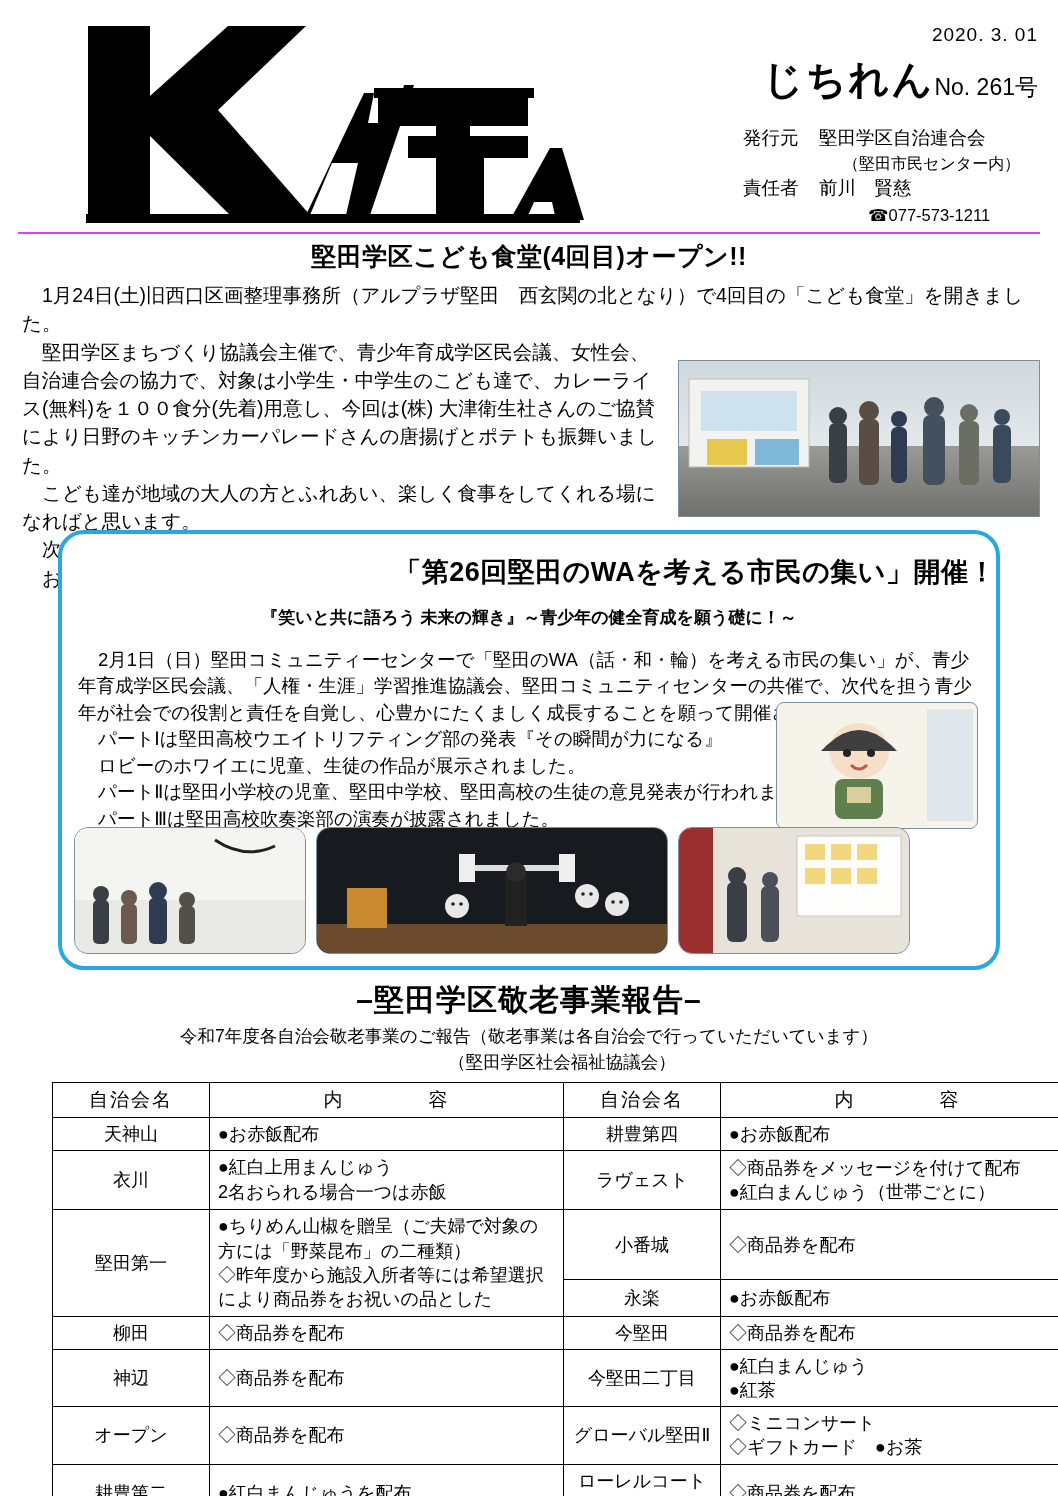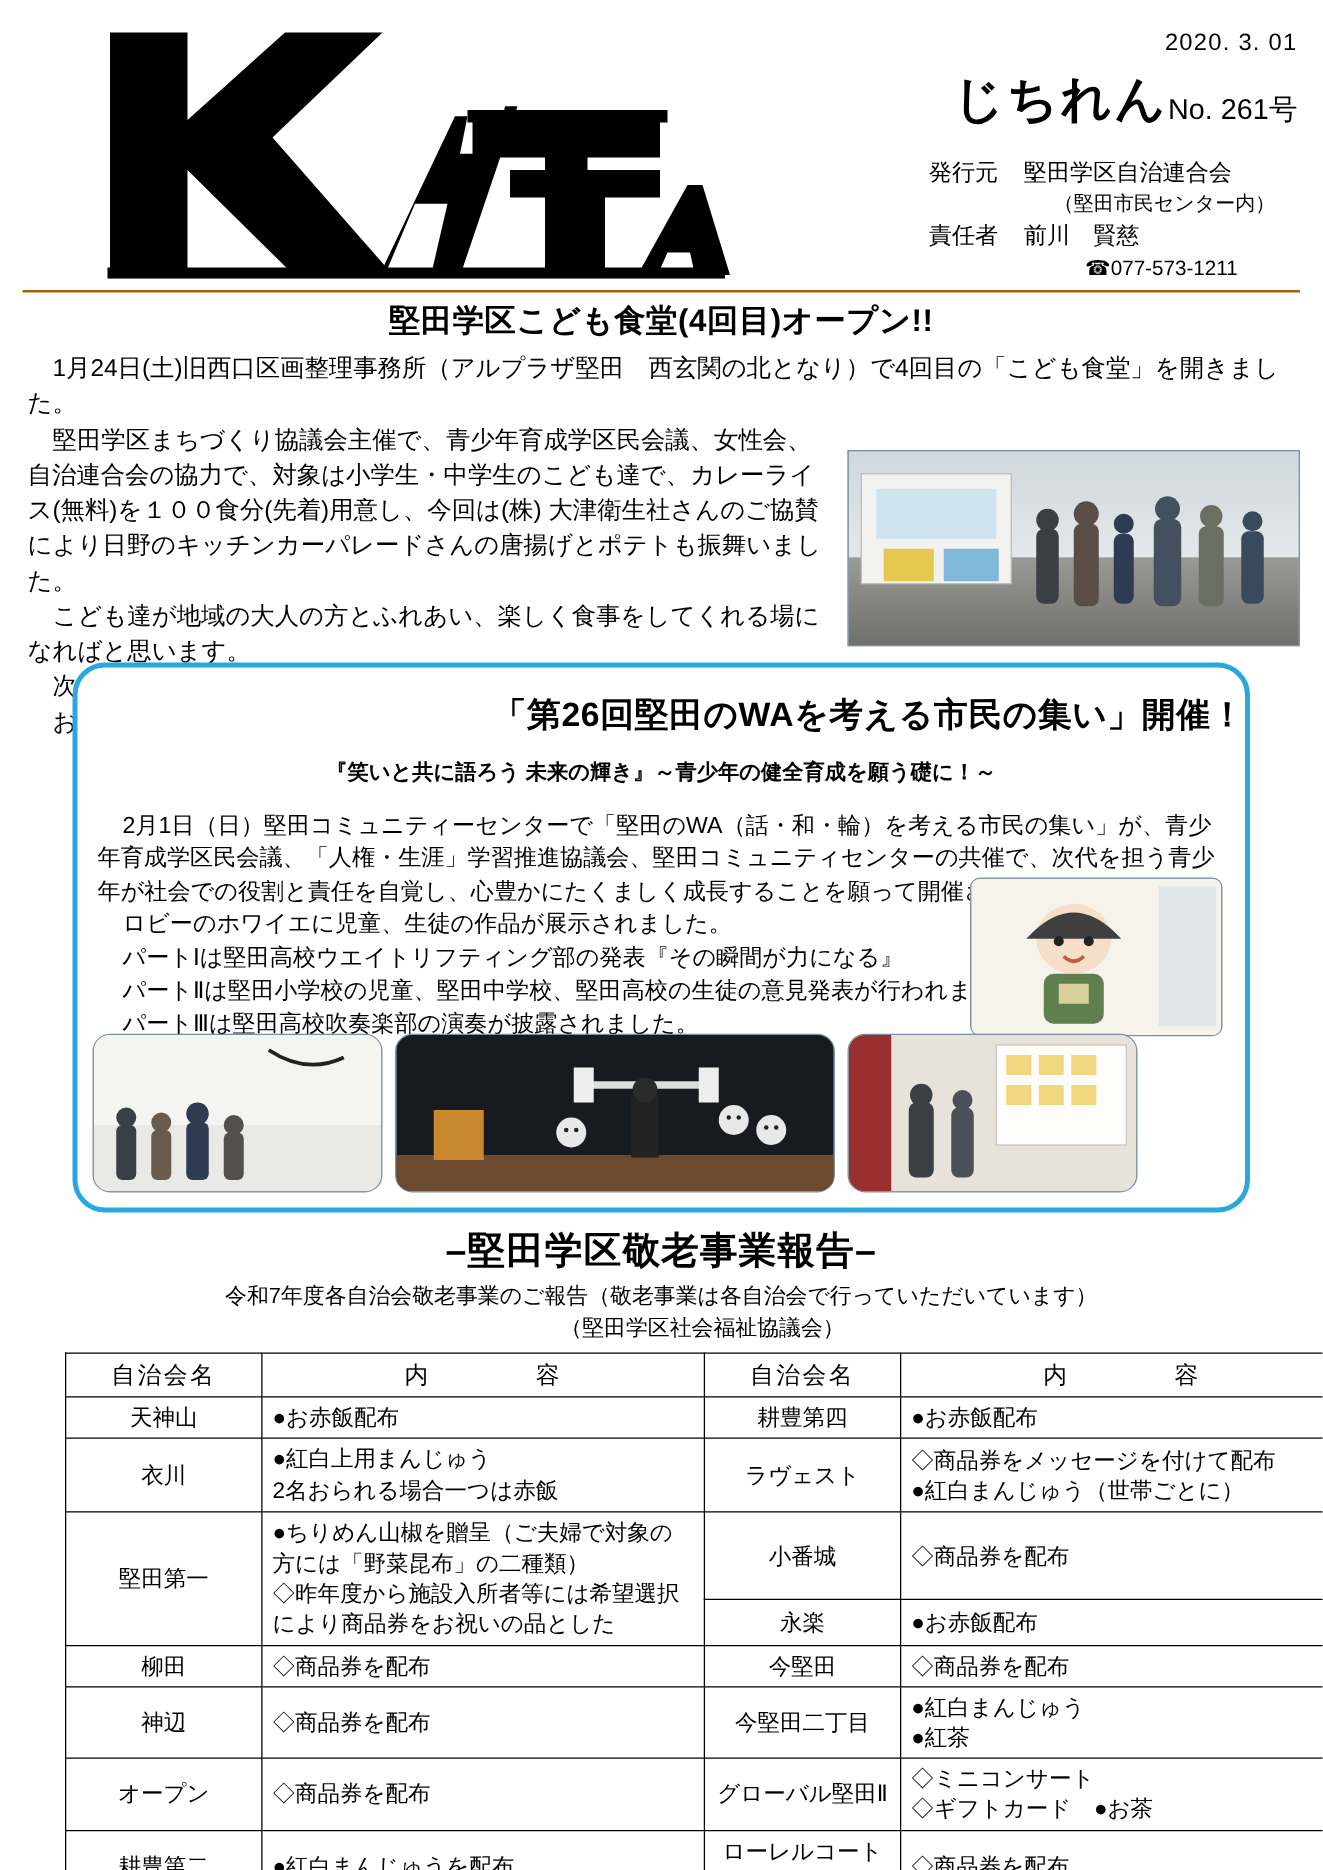--- a/index.html
+++ b/index.html
@@ -81,21 +81,21 @@
     font-size: 16.5px;
     margin-top: 2px;
   }
 
   
   .sec1-title {
     text-align: center;
     font-size: 25px;
     font-weight: bold;
     letter-spacing: 0.5px;
-    border-top: 2px solid #a16207;
+    border-top: 2px solid #d946ef;
     padding-top: 6px;
     margin: 0 18px;
   }
   .sec1-body {
     margin: 8px 22px 0 22px;
     font-size: 19.5px;
     line-height: 1.45;
     position: relative;
   }
   .sec1-body p { margin: 0 0 0 0; }
@@ -136,20 +136,21 @@
     font-size: 27px;
     font-weight: bold;
     margin-top: 20px;
     letter-spacing: 0.5px;
   }
   .sec2-sub {
     text-align: center;
     font-size: 17px;
     font-weight: bold;
     margin-top: 16px;
+    font-family: Liberation Serif, serif;
   }
   .sec2-body {
     margin: 18px 16px 0 16px;
     font-size: 18.5px;
     line-height: 1.43;
   }
   .sec2-photos {
     position: absolute;
     left: 0; right: 0;
     bottom: 12px;
@@ -303,22 +304,22 @@
         <circle cx="323" cy="56" r="8" fill="#384a5c"></circle>
       </g>
     </svg>
   </div>
 
   <div class="sec2">
     <div class="sec2-title">「第26回堅田のWAを考える市民の集い」開催！</div>
     <div class="sec2-sub">『笑いと共に語ろう 未来の輝き』～青少年の健全育成を願う礎に！～</div>
     <div class="sec2-body">
       <p class="indent" style="margin:0">2月1日（日）堅田コミュニティーセンターで「堅田のWA（話・和・輪）を考える市民の集い」が、青少年育成学区民会議、「人権・生涯」学習推進協議会、堅田コミュニティセンターの共催で、次代を担う青少年が社会での役割と責任を自覚し、心豊かにたくましく成長することを願って開催されました。</p>
+      <p class="indent" style="margin:0;width:700px">パートⅠは堅田高校ウエイトリフティング部の発表『その瞬間が力になる』</p>
       <p class="indent" style="margin:0;width:700px">ロビーのホワイエに児童、生徒の作品が展示されました。</p>
-      <p class="indent" style="margin:0;width:700px">パートⅠは堅田高校ウエイトリフティング部の発表『その瞬間が力になる』</p>
       <p class="indent" style="margin:0;width:760px">パートⅡは堅田小学校の児童、堅田中学校、堅田高校の生徒の意見発表が行われました。</p>
       <p class="indent" style="margin:0;width:700px">パートⅢは堅田高校吹奏楽部の演奏が披露されました。</p>
     </div>
 
     <div class="photo ph-mascot">
       <svg viewBox="0 0 200 125" width="200" height="125" style="position:absolute;left:0;top:0;">
         <rect width="200" height="125" fill="#f6f3ea"></rect>
         <rect x="150" y="6" width="46" height="112" fill="#dfe7ec"></rect>
         <g>
           <ellipse cx="82" cy="48" rx="30" ry="28" fill="#f6dfc8"></ellipse>

